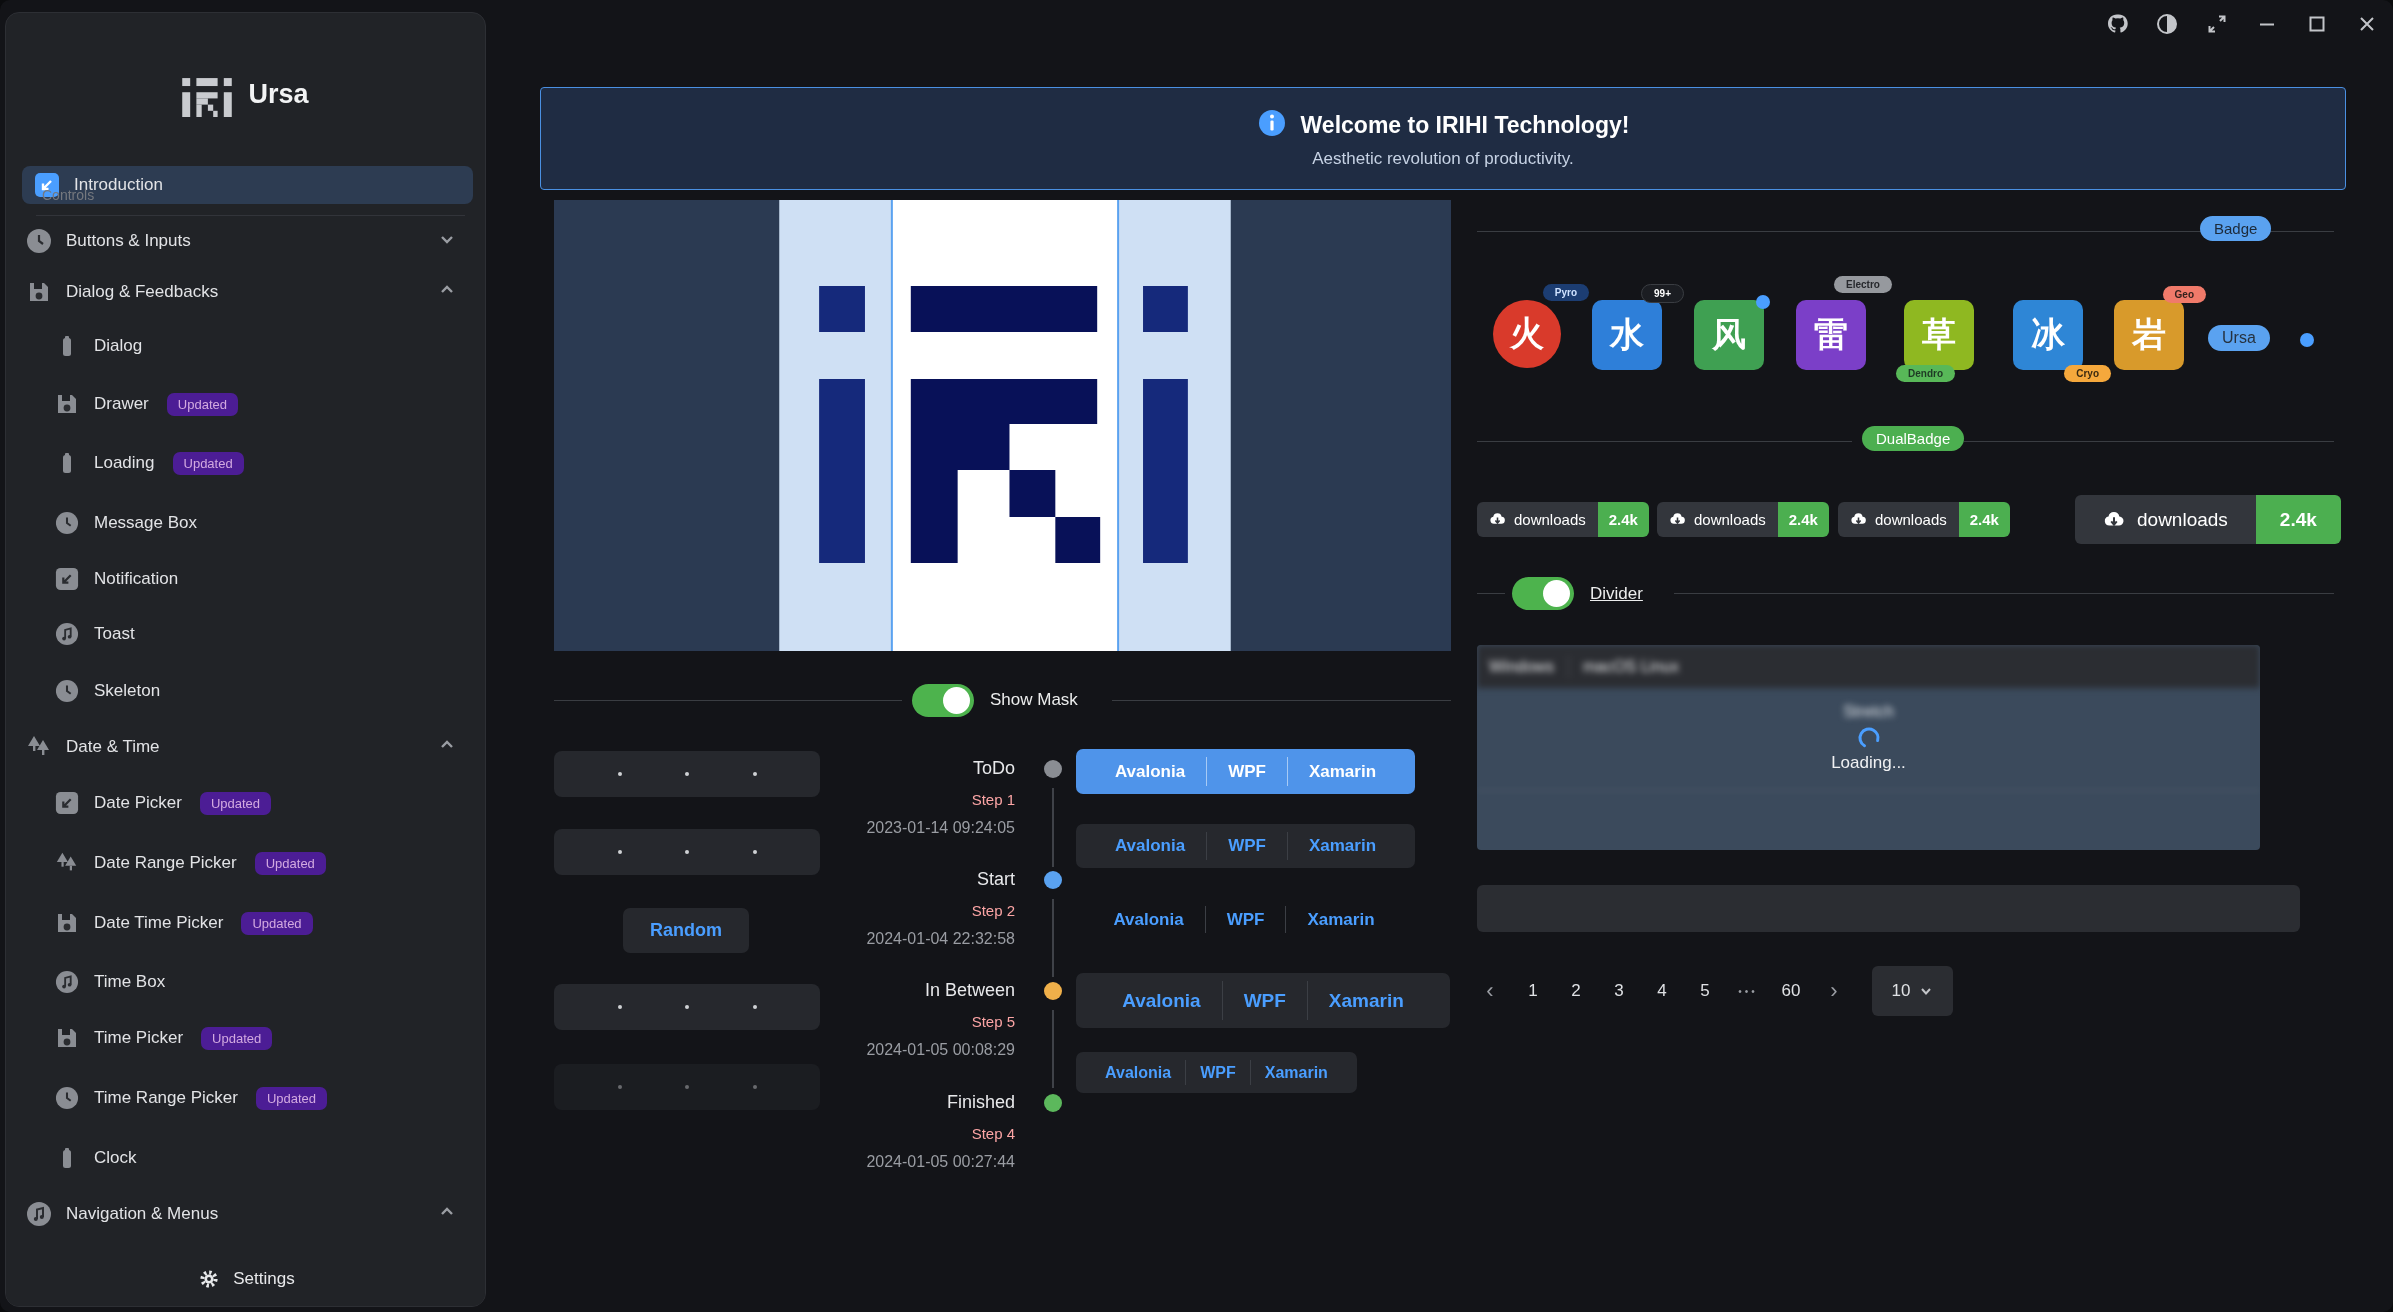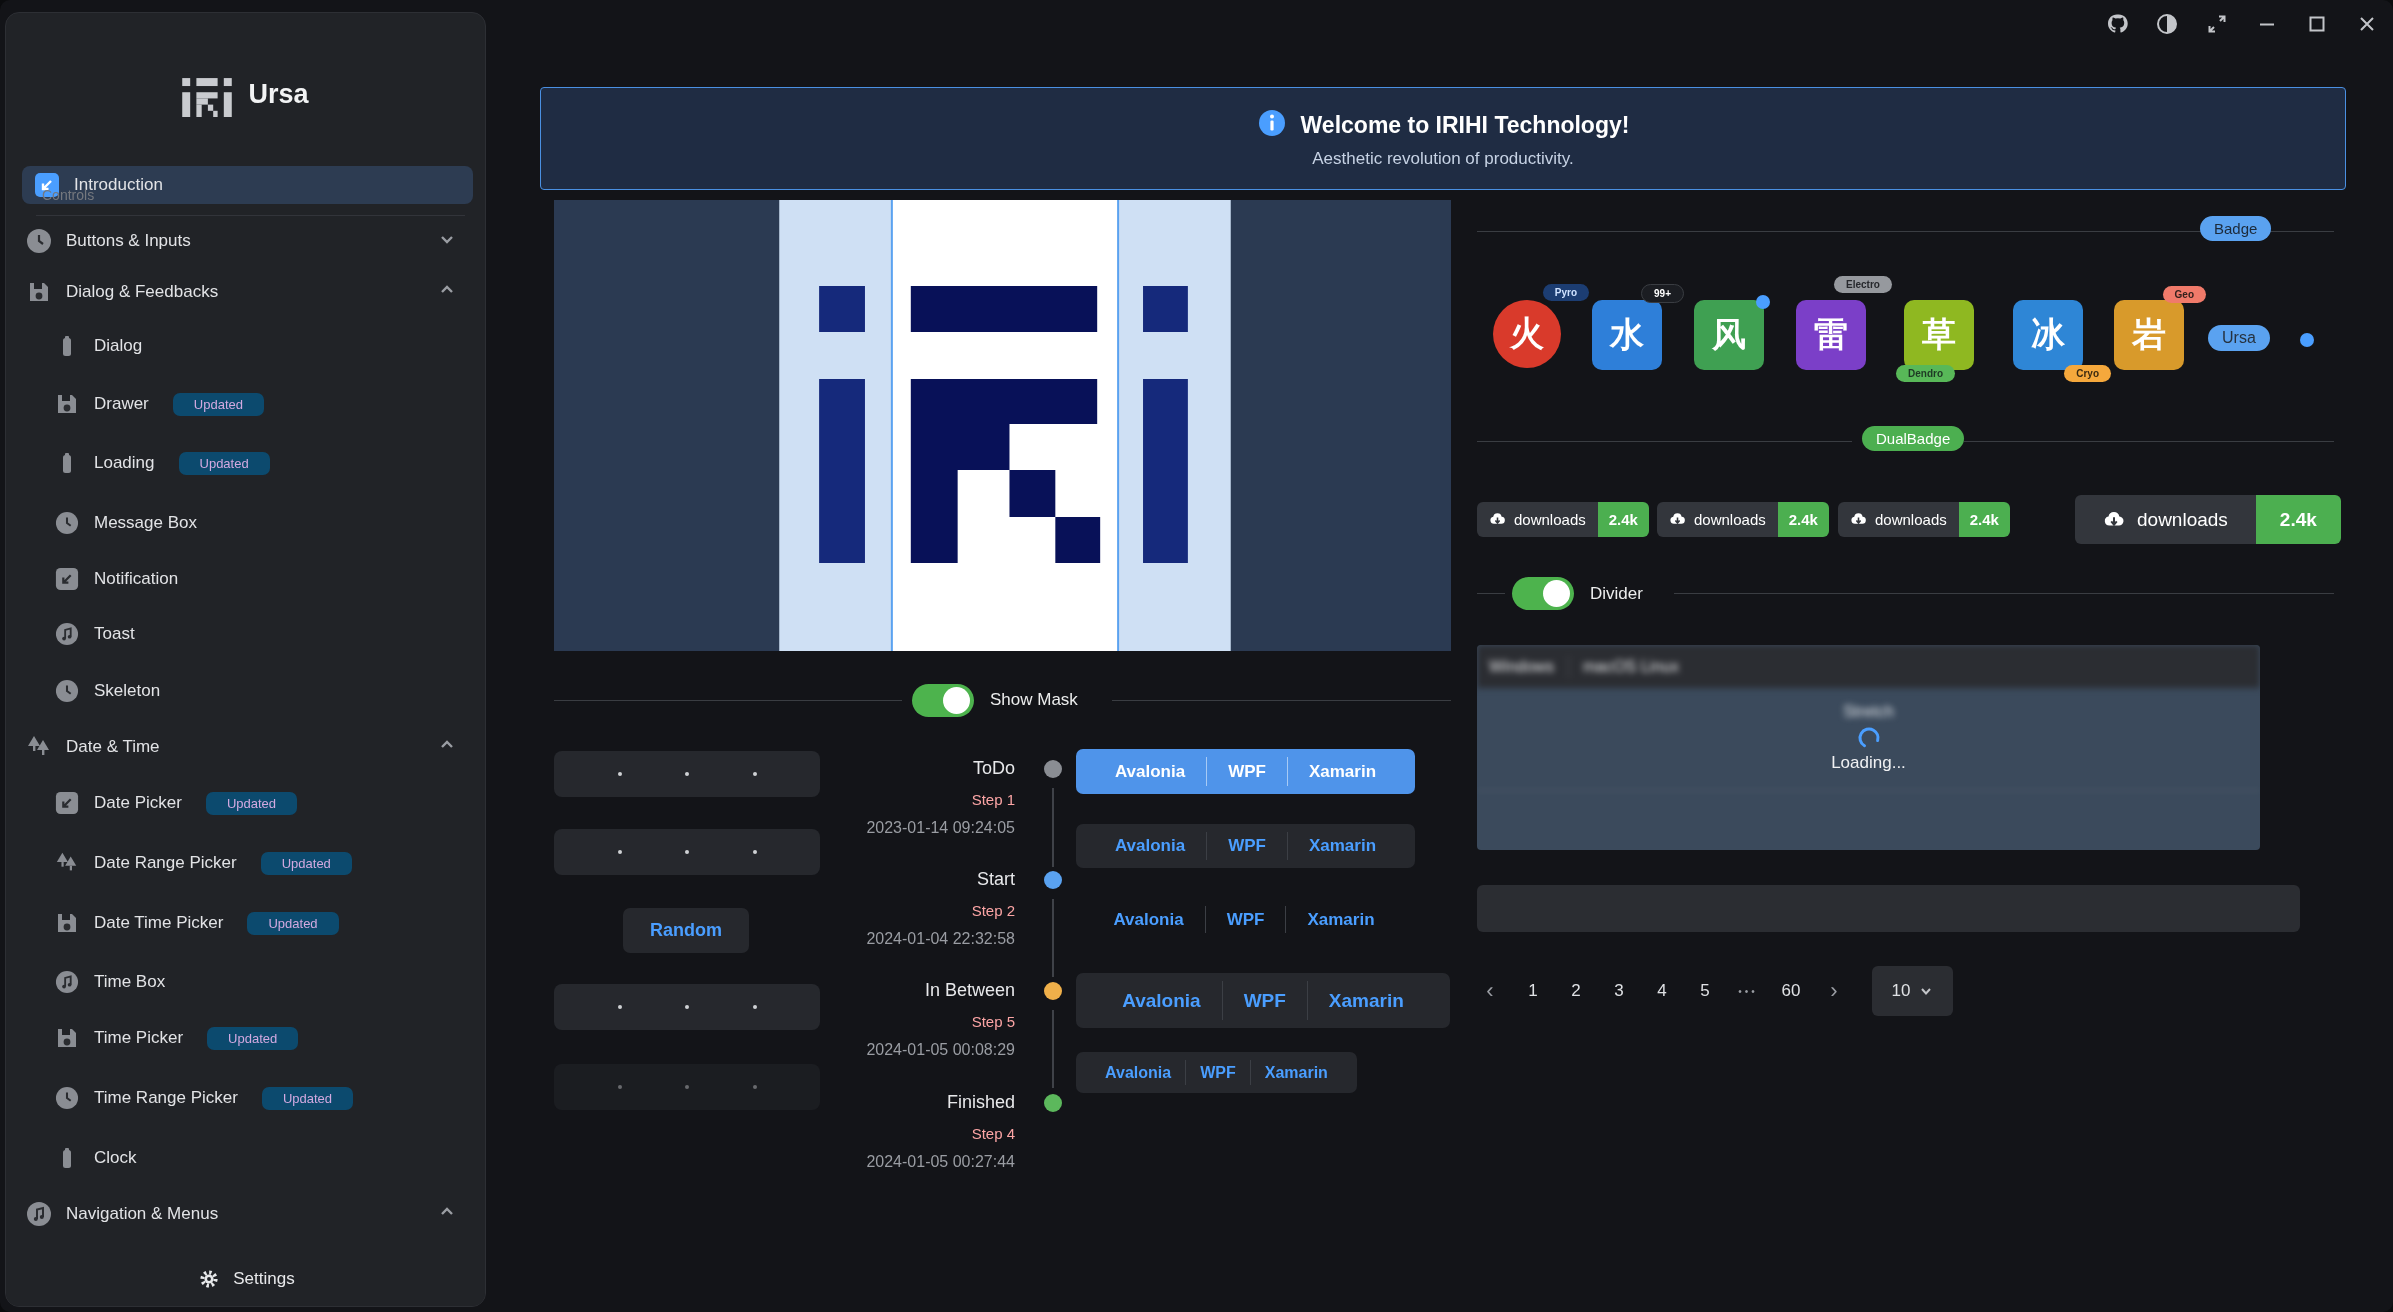--- a/index.html
+++ b/index.html
@@ -15,21 +15,21 @@
            background:#212327;border:1px solid #2d2f34;border-radius:14px;overflow:hidden;z-index:20;}
   .logo-row{position:absolute;top:58px;left:0;right:0;display:flex;align-items:center;justify-content:center;gap:16px;}
   .logo-text{font-size:27px;font-weight:bold;color:#f2f3f4;}
   .side-row{position:absolute;left:20px;right:12px;height:46px;display:flex;align-items:center;gap:14px;cursor:pointer;}
   .side-row.child{left:48px;}
   .side-row .lbl{font-size:17px;color:#e2e3e6;white-space:nowrap;}
   .side-row.selected{background:#2d3c52;border-radius:8px;padding-left:12px;left:16px;right:12px;}
   .chev{position:absolute;right:16px;}
   .sec-label{position:absolute;left:36px;font-size:14px;color:#75787e;}
   .side-hr{position:absolute;left:30px;right:20px;height:1px;background:#32343a;}
-  .upd{font-size:13px;color:#d2a9e0;background:#0c4a6e;border-radius:7px;padding:4px 21px;margin-left:10px;}
+  .upd{font-size:13px;color:#d2a9e0;background:#4c1d95;border-radius:7px;padding:4px 11px;margin-left:4px;}
   .ic{width:26px;height:26px;flex:none;display:flex;align-items:center;justify-content:center;}
   .side-footer{position:absolute;left:0;right:0;bottom:0;height:54px;background:#212327;
                display:flex;align-items:center;justify-content:center;gap:11px;z-index:5;cursor:pointer;}
   .side-footer .lbl{font-size:17px;color:#e8e9eb;}
   
   .banner{position:absolute;left:540px;top:87px;width:1804px;height:101px;background:#1f2c43;
           border:1px solid #4a90e2;border-radius:4px;display:flex;flex-direction:column;
           align-items:center;justify-content:center;gap:7px;}
   .banner-row{display:flex;align-items:center;gap:14px;}
   .banner-title{font-size:23px;font-weight:bold;color:#ffffff;}
@@ -613,21 +613,21 @@
         </svg>
         <span>downloads</span>
       </span>
     <span class="r">2.4k</span>
   </div>
 
   <div class="hline" style="left:1477px;top:593px;width:28px;"></div>
   <div class="switch" style="left:1512px;top:577px;">
       <span class="knob"></span>
     </div>
-  <span class="tog-label" style="left:1590px;top:584px;">Divider</span>
+  <span class="tog-label" style="left:1590px;top:584px;text-decoration:underline;">Divider</span>
   <div class="hline" style="left:1674px;top:593px;width:660px;"></div>
 
   <div class="panel">
     <div class="panel-blur">
       <div class="panel-head">
         <span>Windows</span>
         <span class="vsep"></span>
         <span>macOS Linux</span>
       </div>
       <div class="stretch-lbl">Stretch</div>

